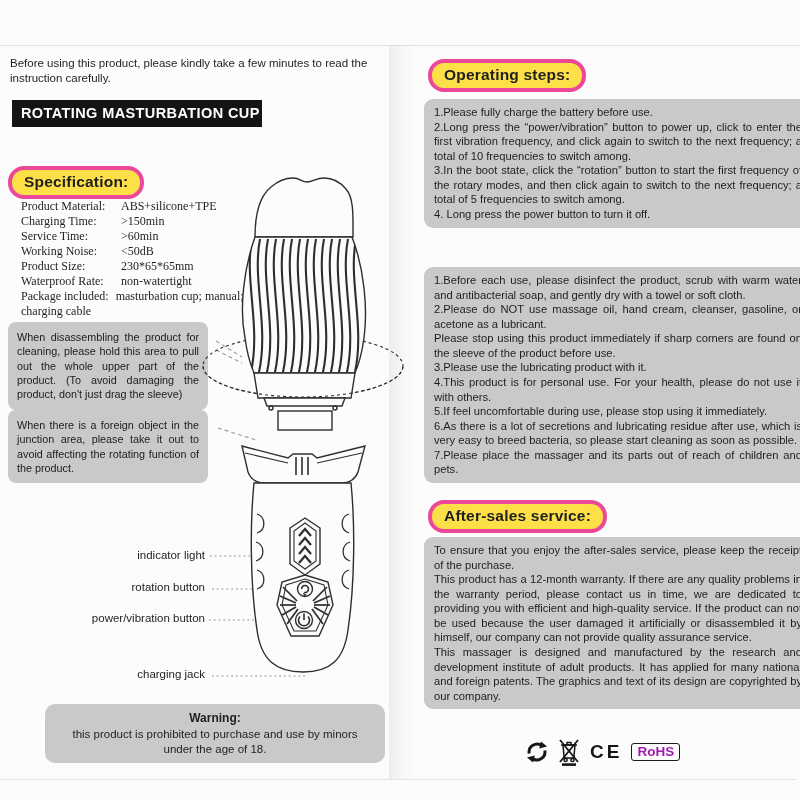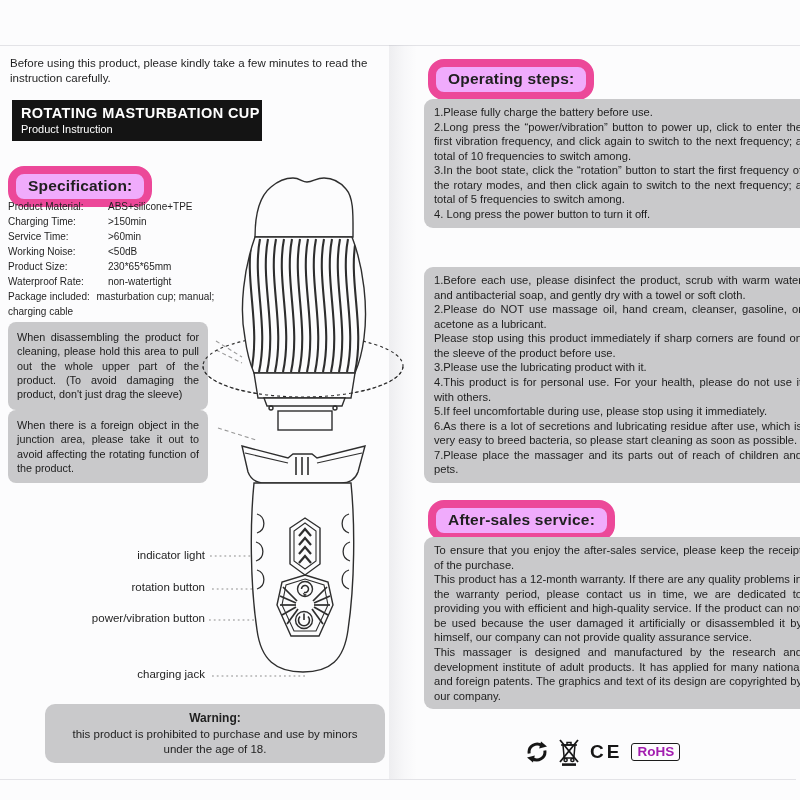--- a/index.html
+++ b/index.html
@@ -5,23 +5,23 @@
   html,body{margin:0;padding:0;}
   body{background:#f7f7f8;font-family:"Liberation Sans",sans-serif;color:#1f1f1f;}
   #page{position:relative;width:800px;height:800px;background:#fcfcfd;overflow:hidden;}
   .hairline{position:absolute;height:1px;background:#e3e3e7;}
   .fold{position:absolute;left:389px;top:45px;width:28px;height:734px;
         background:linear-gradient(to right,rgba(110,110,125,0.10),rgba(110,110,125,0.03) 55%,rgba(110,110,125,0));}
   .intro{position:absolute;left:10px;top:56px;width:376px;font-size:11.5px;line-height:1.32;}
   .title-box{position:absolute;left:12px;top:100px;width:232px;background:#141414;color:#fff;padding:5px 9px 6px;}
   .title-box .t1{font-size:14.5px;font-weight:600;letter-spacing:.4px;white-space:nowrap;}
   .title-box .t2{font-size:11px;margin-top:2px;}
-  .pill{position:absolute;display:inline-block;border:8px solid #ec4899;border-radius:16px;
-        background:#f0abfc;padding:3px 12px 4px;font-size:15.5px;font-weight:700;letter-spacing:.2px;}
-  .spec{position:absolute;left:8px;top:199px;width:238px;font-size:10px;line-height:15px;}
+  .pill{position:absolute;display:inline-block;border:4px solid #ec4899;border-radius:16px;
+        background:#fde047;padding:3px 12px 4px;font-size:15.5px;font-weight:700;letter-spacing:.2px;}
+  .spec{position:absolute;left:21px;top:199px;width:238px;font-size:12px;line-height:15px;font-family:Liberation Serif, serif;}
   .spec-row{display:grid;grid-template-columns:96px 1fr;column-gap:4px;}
   .spec-row.wide{display:block;}
   .spec-row.wide .spec-label{margin-right:4px;}
   .callout{position:absolute;background:#c9c9cb;border-radius:8px;padding:8px 9px;
            font-size:10.8px;line-height:1.33;text-align:justify;color:#202020;}
   .part-label{position:absolute;font-size:11.5px;text-align:right;white-space:nowrap;}
   .warning-box{position:absolute;left:45px;top:704px;width:300px;background:#c9c9cb;border-radius:10px;
                padding:7px 20px;text-align:center;font-size:11.5px;line-height:1.3;}
   .warning-box .wt{font-weight:700;font-size:12px;}
   .graybox{position:absolute;left:424px;width:368px;background:#c9c9cb;border-radius:9px;
@@ -40,21 +40,20 @@
 <div id="page">
 
   <div class="hairline" style="left:0;top:45px;width:800px;"></div>
   <div class="hairline" style="left:0;top:779px;width:796px;"></div>
   <div class="fold"></div>
 
   <div class="intro">Before using this product, please kindly take a few minutes to read the instruction carefully.</div>
 
   <div class="title-box">
     <div class="t1">ROTATING MASTURBATION CUP</div>
-    <div class="t2">Product Instruction</div>
   </div>
 
   <div class="pill" style="left:8px;top:166px;">Specification:</div>
 
   <div class="spec">
     <div class="spec-row">
       <span class="spec-label">Product Material:</span>
       <span class="spec-value">ABS+silicone+TPE</span>
     </div>
     <div class="spec-row">

